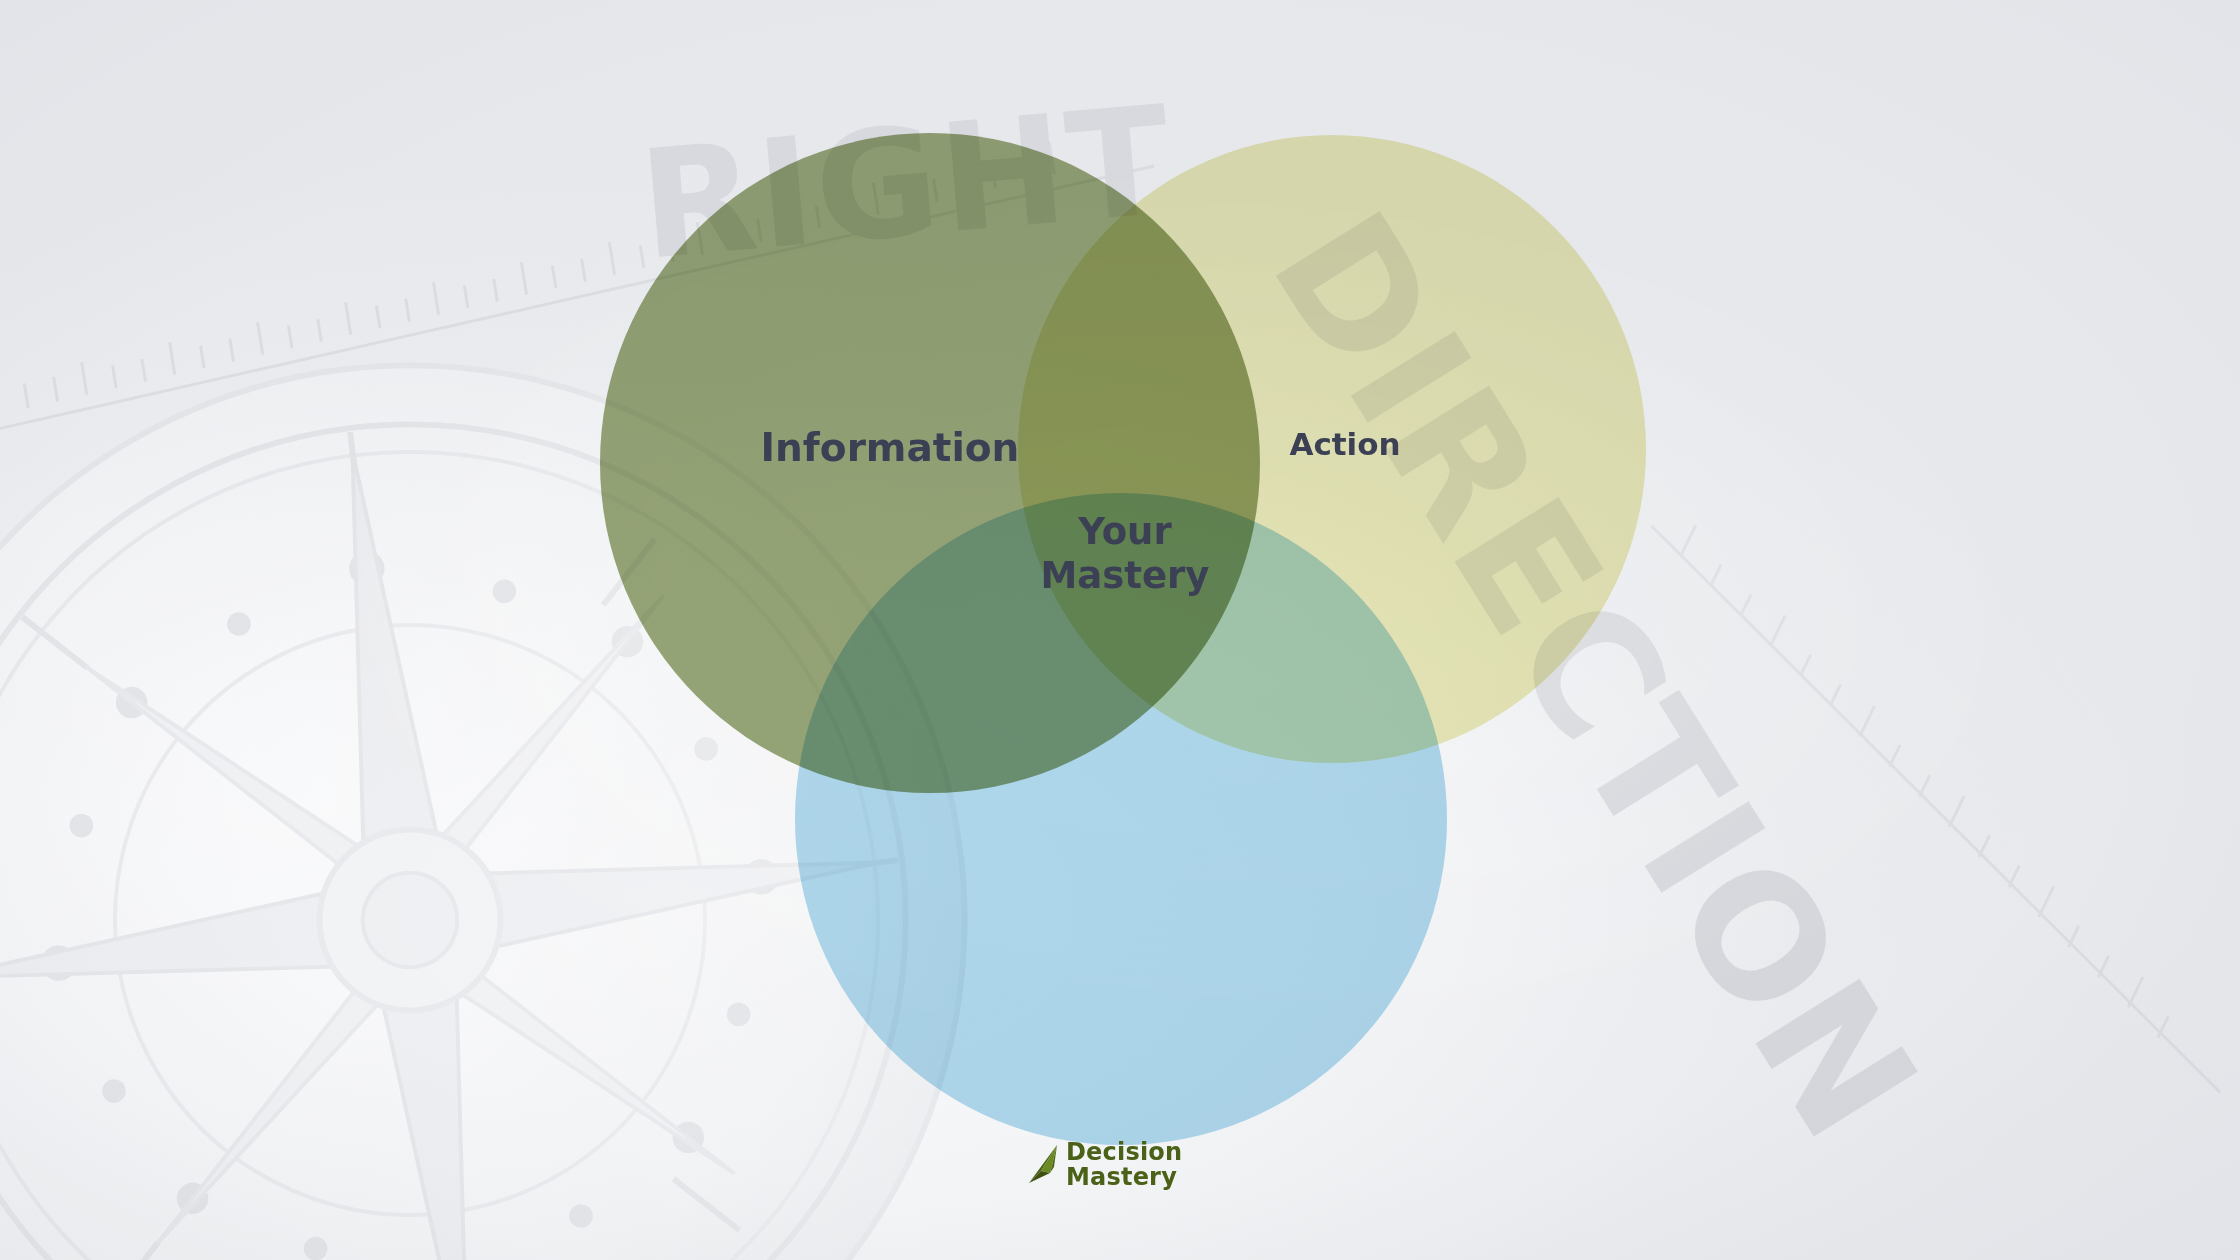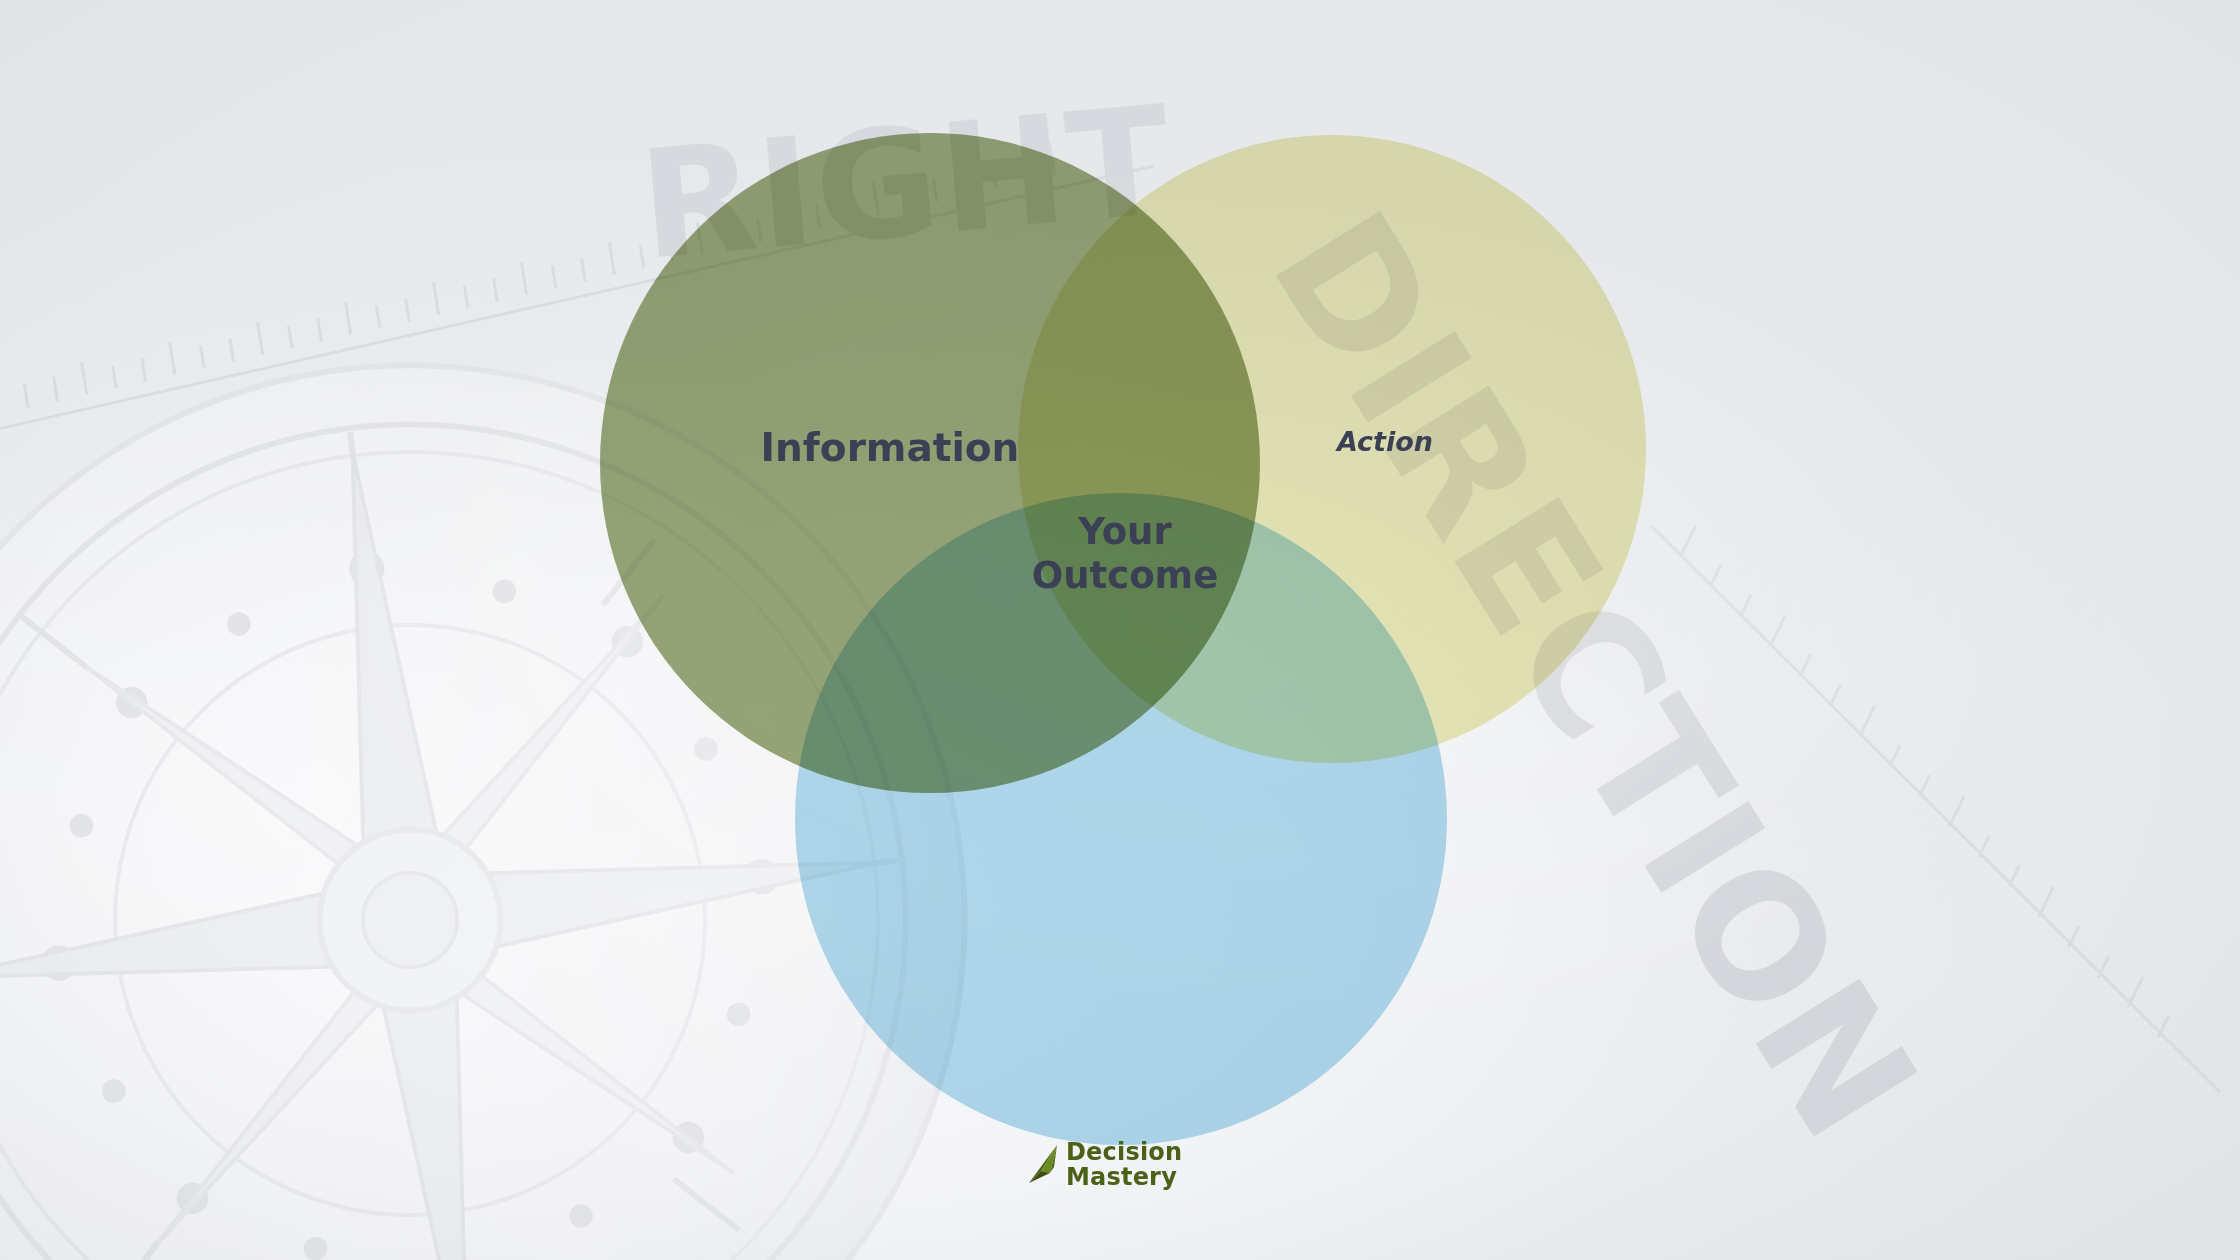--- a/index.html
+++ b/index.html
@@ -114,24 +114,23 @@
     line-height: 1.18;
     white-space: pre-line;
     user-select: none;
   }
   #label-information {
     left: 700px; top: 425px;
     width: 380px;
     font-size: 39px;
   }
   #label-action {
-    left: 1235px; top: 426px;
+    left: 1195px; top: 426px;
     width: 300px;
-    font-size: 27px;
-    font-style: italic;
+    font-size: 31px;
   }
   #label-your-decision {
     left: 1000px; top: 510px;
     width: 250px;
     font-size: 37px;
   }
   #label-outcome {
     left: 990px; top: 790px;
     width: 280px;
     font-size: 39px;
@@ -292,21 +291,21 @@
   <div class="bg-layer" id="bg-blur-overlay"></div>
 
   <div id="venn">
     <div class="circle" id="circle-information"></div>
     <div class="circle" id="circle-action"></div>
     <div class="circle" id="circle-outcome"></div>
 
     <div class="venn-label" id="label-information">Information</div>
     <div class="venn-label" id="label-action">Action</div>
     <div class="venn-label" id="label-your-decision">Your
-Outcome</div>
+Mastery</div>
   </div>
 
   <div id="logo">
     <svg width="34" height="44" viewBox="0 0 34 44">
       <polygon points="31,2 15,28 3,40" fill="#4b6117"></polygon>
       <polygon points="31,2 15,28 24,30" fill="#6b8a22"></polygon>
       <polygon points="3,40 15,28 24,30" fill="#3d5012"></polygon>
       <polygon points="31,2 24,30 28,24" fill="#52691a"></polygon>
     </svg>
     <div id="logo-text">Decision

